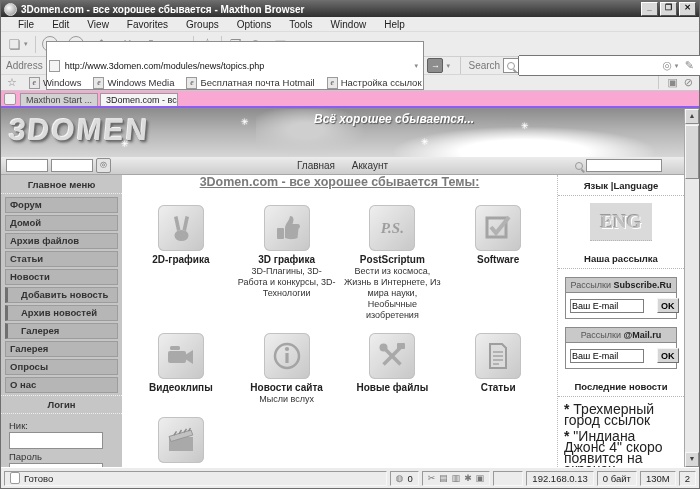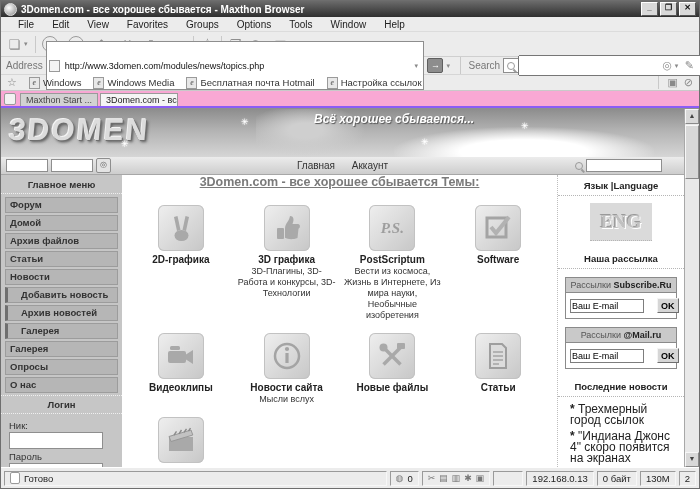--- a/index.html
+++ b/index.html
@@ -88,21 +88,21 @@
   .rightcol{width:126px;flex:0 0 auto;background:#fff;border-left:1px dotted #bdbdbd;font-size:9.5px;color:#222;overflow:hidden;}
   .rhdr{font-weight:bold;text-align:center;padding:5px 0 4px;border-bottom:1px dotted #b5b5b5;}
   .engbox{width:62px;height:38px;margin:7px auto;background:#dadada;display:flex;align-items:center;justify-content:center;font:bold 19px "Liberation Serif",serif;color:#c0c0c0;text-shadow:1px 1px 0 #fff,-1px -1px 0 #9a9a9a;border-bottom:1px dotted #b5b5b5;box-sizing:border-box;}
   .subbox{width:110px;margin:8px auto 0;border:1px solid #8a8a8a;}
   .subhdr{background:#c9c9c9;font-size:9px;color:#555;text-align:center;padding:2px 0;border-bottom:1px solid #8a8a8a;}
   .subhdr b{color:#222;}
   .subbody{display:flex;align-items:center;gap:13px;padding:5px 4px;}
   .subbody input{width:70px;height:12px;border:1px solid #7d7d7d;font-size:9px;outline:0;padding:0 1px;}
   .okbtn{background:#d6d6d6;border:1px solid;border-color:#f4f4f4 #6f6f6f #6f6f6f #f4f4f4;font-size:9px;font-weight:bold;padding:0 3px;height:15px;font-family:"Liberation Sans",sans-serif;}
   .newslist{padding:2px 6px;}
-  .news-item{margin:5px 6px;line-height:11px;font-size:12px;}
+  .news-item{margin:5px 0;line-height:11px;font-size:14px;}
   .news-item::before{content:"* ";font-weight:bold;}
 
   .vscroll{width:14px;flex:0 0 auto;background:#e9e9e9;border-left:1px solid #a8a8a8;display:flex;flex-direction:column;}
   .sb-btn{height:13px;background:#d8d8d8;border:1px solid;border-color:#f7f7f7 #8a8a8a #8a8a8a #f7f7f7;font-size:7px;color:#444;text-align:center;line-height:11px;flex:0 0 auto;}
   .sb-thumb{height:52px;background:#d8d8d8;border:1px solid;border-color:#f7f7f7 #8a8a8a #8a8a8a #f7f7f7;margin-top:1px;flex:0 0 auto;}
   .sb-track{flex:1;}
 
   
   .statusbar{height:18px;flex:0 0 auto;display:flex;align-items:center;background:#ececec;border-top:1px solid #fff;padding:1px 3px;gap:3px;font-size:9.5px;color:#222;}
   .seg{border:1px solid;border-color:#9a9a9a #f7f7f7 #f7f7f7 #9a9a9a;height:13px;display:flex;align-items:center;padding:0 5px;gap:4px;white-space:nowrap;}

